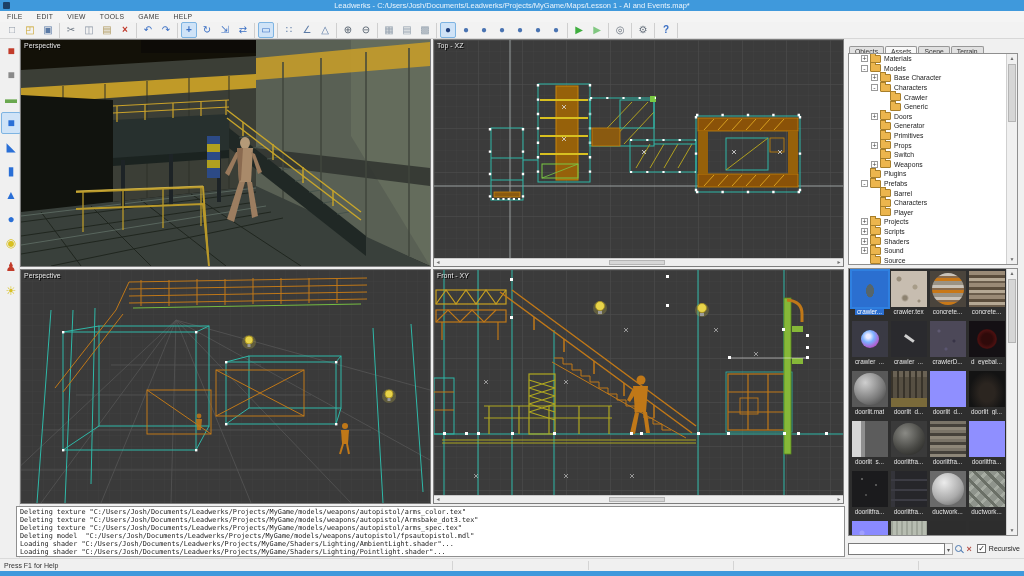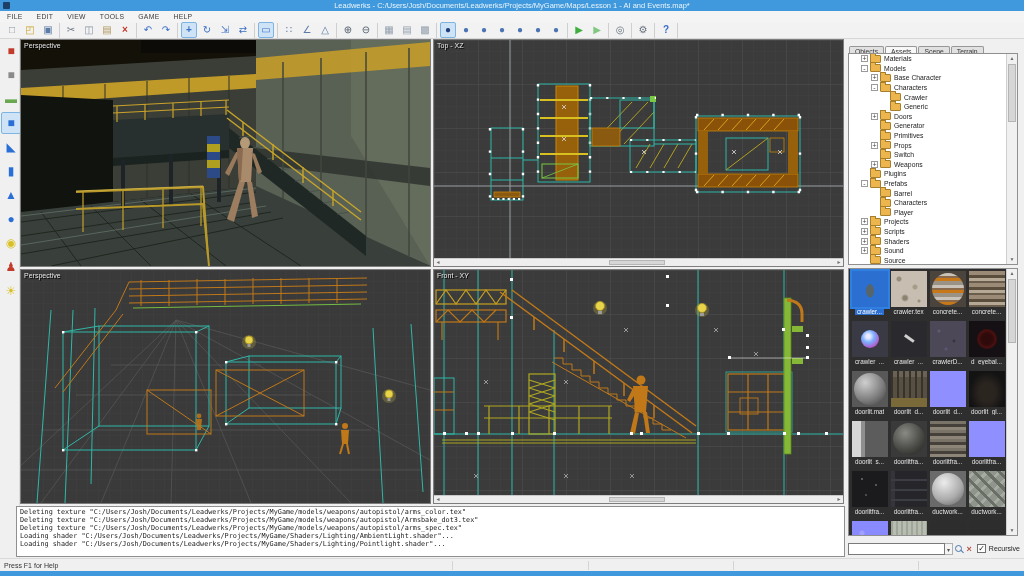--- a/index.html
+++ b/index.html
@@ -689,20 +689,21 @@
       <div class="hs-arrow" style="left:0;">◄</div>
       <div class="hs-thumb" style="left:175px;"></div>
       <div class="hs-arrow" style="right:0;">►</div>
     </div>
   </div>
 
   <div class="console" id="console">
       <div class="console-line">Deleting texture "C:/Users/Josh/Documents/Leadwerks/Projects/MyGame/models/weapons/autopistol/arms_color.tex"</div>
       <div class="console-line">Deleting texture "C:/Users/Josh/Documents/Leadwerks/Projects/MyGame/models/weapons/autopistol/Armsbake_dot3.tex"</div>
       <div class="console-line">Deleting texture "C:/Users/Josh/Documents/Leadwerks/Projects/MyGame/models/weapons/autopistol/arms_spec.tex"</div>
+      <div class="console-line">Deleting model  "C:/Users/Josh/Documents/Leadwerks/Projects/MyGame/models/weapons/autopistol/fpsautopistol.mdl"</div>
       <div class="console-line">Loading shader "C:/Users/Josh/Documents/Leadwerks/Projects/MyGame/Shaders/Lighting/AmbientLight.shader"...</div>
       <div class="console-line">Loading shader "C:/Users/Josh/Documents/Leadwerks/Projects/MyGame/Shaders/Lighting/Pointlight.shader"...</div>
     </div>
 
   <div class="panel">
     <div class="ptabs" id="ptabs"><span class="ptab">Objects</span><span class="ptab active">Assets</span><span class="ptab">Scene</span><span class="ptab">Terrain</span></div>
     <div class="tree">
       <div class="tree-inner" id="tree">
           <div class="tree-row" style="padding-left: 12px;">
             <span class="tree-toggle">+</span>

